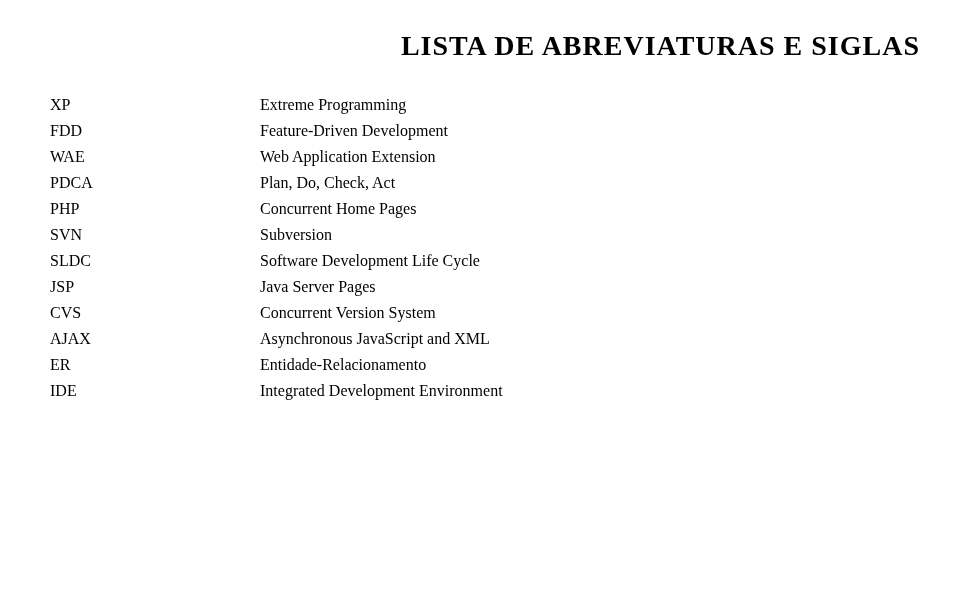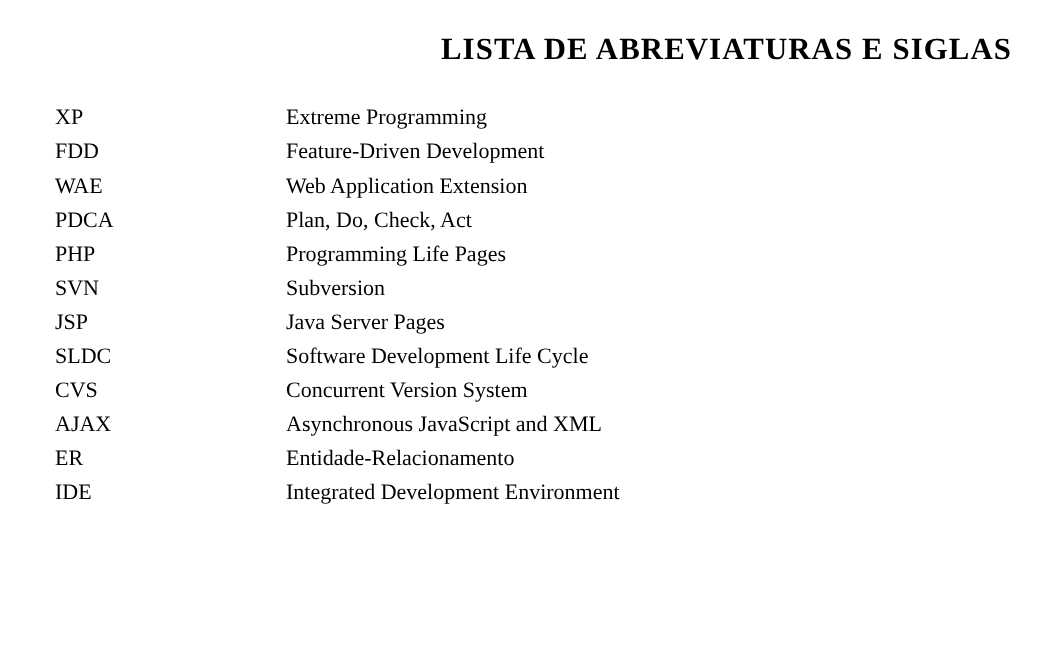--- a/index.html
+++ b/index.html
@@ -24,21 +24,21 @@
       letter-spacing: 1px;
     }
 
     .abbreviations-table {
       width: 100%;
       border-collapse: collapse;
     }
 
     .abbreviations-table tr td {
       padding: 4px 0;
-      font-size: 20px;
+      font-size: 16px;
       vertical-align: top;
     }
 
     .abbreviations-table tr td:first-child {
       width: 200px;
       font-weight: normal;
       padding-left: 10px;
     }
 
     .abbreviations-table tr td:last-child {
@@ -63,33 +63,33 @@
       <tr>
         <td>WAE</td>
         <td>Web Application Extension</td>
       </tr>
       <tr>
         <td>PDCA</td>
         <td>Plan, Do, Check, Act</td>
       </tr>
       <tr>
         <td>PHP</td>
-        <td>Programming Life Pages</td>
+        <td>Concurrent Home Pages</td>
       </tr>
       <tr>
         <td>SVN</td>
         <td>Subversion</td>
       </tr>
       <tr>
+        <td>SLDC</td>
+        <td>Software Development Life Cycle</td>
+      </tr>
+      <tr>
         <td>JSP</td>
         <td>Java Server Pages</td>
-      </tr>
-      <tr>
-        <td>SLDC</td>
-        <td>Software Development Life Cycle</td>
       </tr>
       <tr>
         <td>CVS</td>
         <td>Concurrent Version System</td>
       </tr>
       <tr>
         <td>AJAX</td>
         <td>Asynchronous JavaScript and XML</td>
       </tr>
       <tr>

